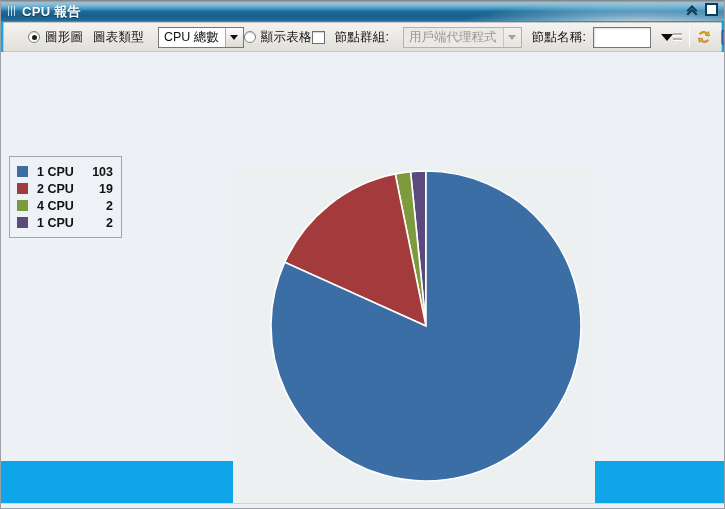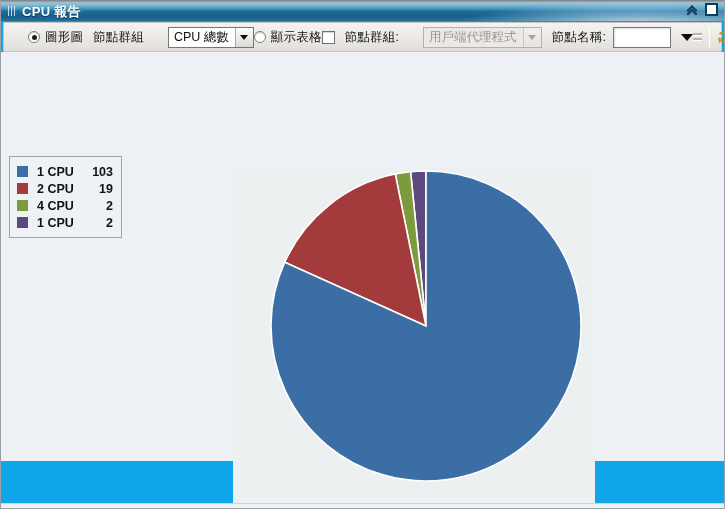--- a/index.html
+++ b/index.html
@@ -166,21 +166,21 @@
   .tb-label.plain { margin-left: 10px; }
 
   
   .combo {
     height: 21px;
     box-sizing: border-box;
     border: 1px solid #767676;
     background: #ffffff;
     display: flex;
     align-items: stretch;
-    margin-left: 24px;
+    margin-left: 14px;
     cursor: pointer;
   }
   .combo .val {
     display: flex;
     align-items: center;
     padding: 0 6px 0 5px;
     font-size: 12.5px;
     color: #111;
     white-space: nowrap;
   }
@@ -346,21 +346,21 @@
       </div>
     </div>
   </div>
 
 
   <div class="toolbar">
 
     <div class="radio on"></div>
     <div class="tb-label">圖形圖</div>
 
-    <div class="tb-label plain">節點群組</div>
+    <div class="tb-label plain">圖表類型</div>
 
     <div class="combo">
       <div class="val">CPU 總數</div>
       <div class="arrow"></div>
     </div>
 
     <div style="width:11px"></div>
 
     <div class="radio"></div>
     <div class="tb-label">顯示表格</div>

